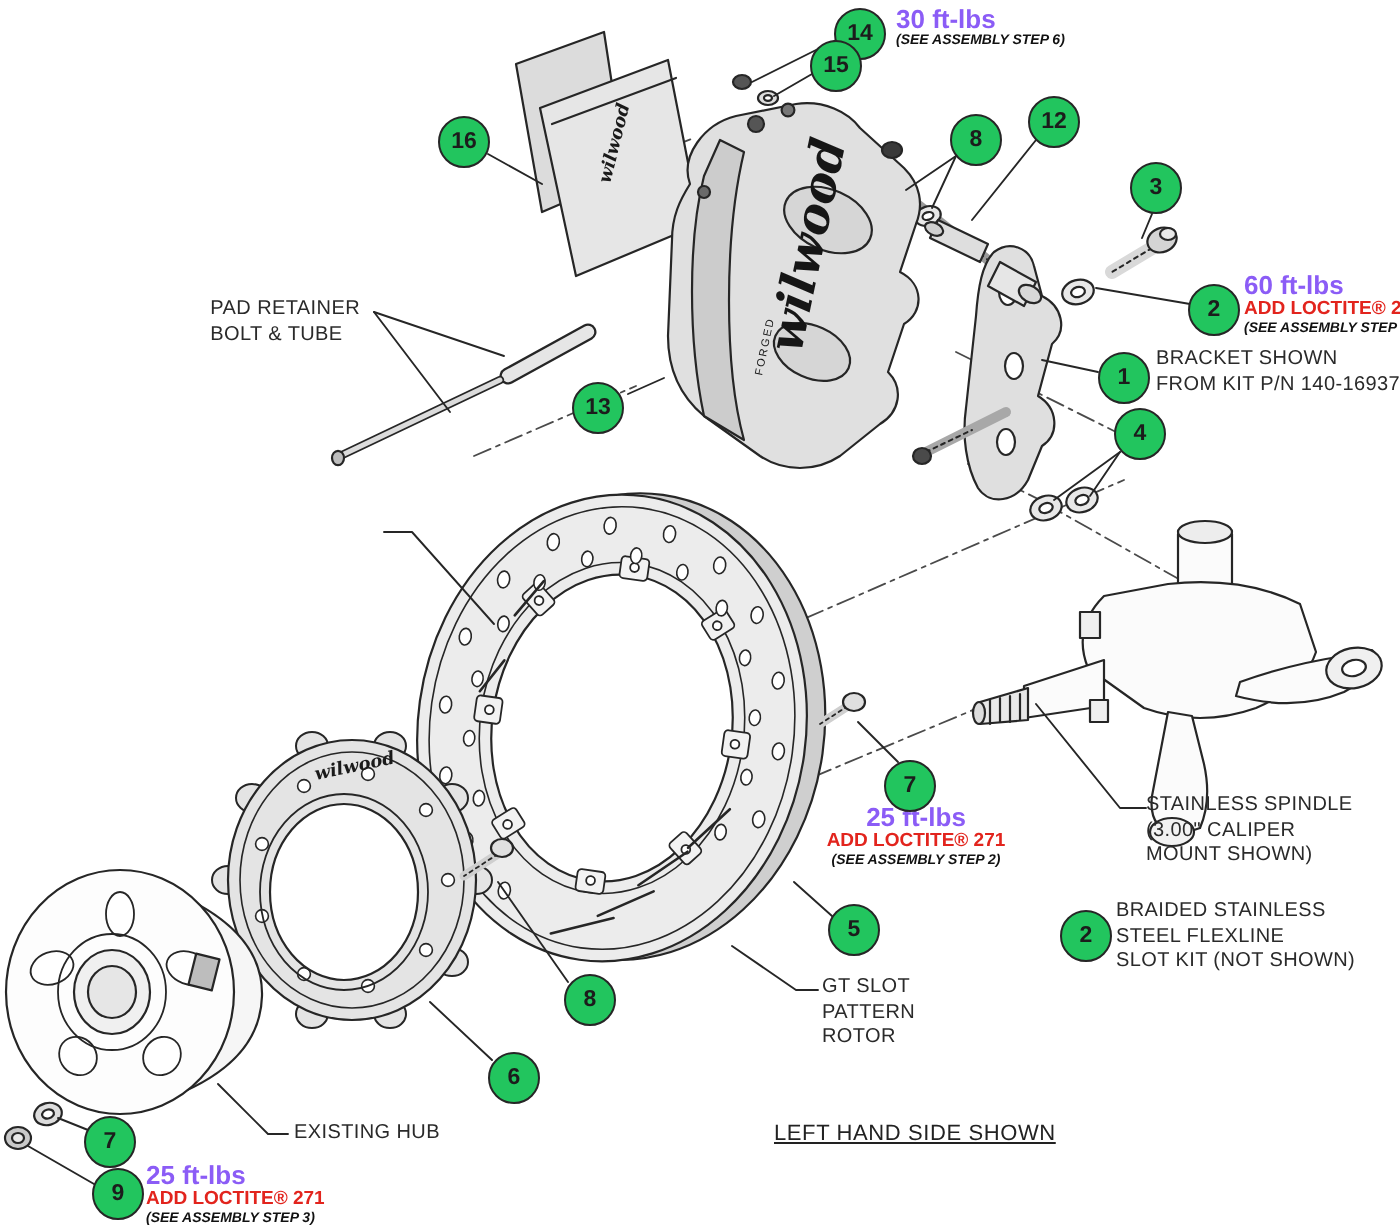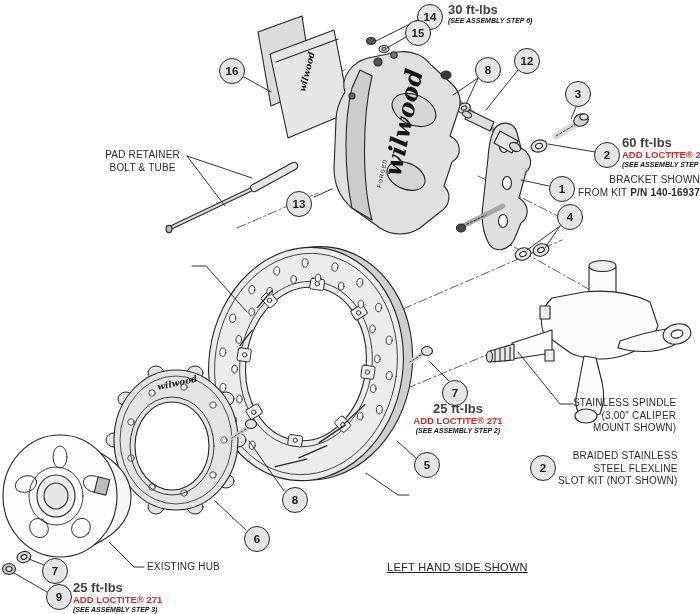--- a/index.html
+++ b/index.html
@@ -1,33 +1,33 @@
 <!DOCTYPE html>
 <html style="--warning-red: #e2241d; --line: #262626;"><head>
 <meta charset="utf-8">
 <style>
   :root { --warning-red:#e2241d; --line:#262626; }
   html,body { margin:0; padding:0; background:#fff; }
   .stage { position:relative; width:700px; height:614px; background:#fff; overflow:hidden;
            font-family:"Liberation Sans", sans-serif; color:#222; }
   .stage svg { position:absolute; left:0; top:0; }
   .callout { position:absolute; width:26px; height:26px; border:1.4px solid var(--line);
-             border-radius:50%; background:#e5e5e5; display:flex; align-items:center; justify-content:center;
+             border-radius:50%; background:#22c55e; display:flex; align-items:center; justify-content:center;
              font-size:11.5px; font-weight:600; color:#1c1c1c; box-sizing:border-box; z-index:3; }
   .lbl { position:absolute; font-size:10px; line-height:12.5px; color:#2a2a2a; letter-spacing:.2px;
-         white-space:nowrap; z-index:2;text-align:right; }
-  .lbl.right { text-align:center; }
+         white-space:nowrap; z-index:2; }
+  .lbl.right { text-align:left; }
   .torque { position:absolute; z-index:2; white-space:nowrap; }
-  .torque .val { font-size:13px; font-weight:bold; color:#404040; line-height:13px; display:block; }
+  .torque .val { font-size:13px; font-weight:bold; color:#8b5cf6; line-height:13px; display:block; }
   .torque .loc { font-size:9.5px; font-weight:bold; color:var(--warning-red); line-height:11px; display:block; }
   .torque .step { font-size:7px; font-weight:bold; font-style:italic; color:#111; line-height:9px; display:block; }
   .torque.center { text-align:center; }
   .footer-note { position:absolute; font-size:11px; color:#222; text-decoration:underline;
                  letter-spacing:.3px; z-index:2; }
-  .b { font-weight:bold; }
+  .b { font-weight:normal; }
 </style>
 </head>
 <body>
 
 <div class="stage">
 
 <svg width="700" height="614" viewBox="0 0 700 614" fill="none" stroke="#262626" stroke-width="1.1" stroke-linejoin="round" stroke-linecap="round">
 
   <g stroke="#4a4a4a" stroke-width="0.9" stroke-dasharray="9 3 2 3">
     <line x1="138" y1="424" x2="562" y2="240"></line>
@@ -386,18 +386,23 @@
   <div class="lbl" style="left:573px;top:397px">
     <span>STAINLESS SPINDLE</span><br>
     <span>(3.00" CALIPER</span><br>
     <span>MOUNT SHOWN)</span>
   </div>
   <div class="lbl" style="left:558px;top:450px">
     <span>BRAIDED STAINLESS</span><br>
     <span>STEEL FLEXLINE</span><br>
     <span>SLOT KIT (NOT SHOWN)</span>
   </div>
+  <div class="lbl" style="left:411px;top:488px">
+    <span>GT SLOT</span><br>
+    <span>PATTERN</span><br>
+    <span>ROTOR</span>
+  </div>
   <div class="lbl" style="left:147px;top:561px">
     <span>EXISTING HUB</span>
   </div>
   <div class="footer-note" style="left:387px;top:561px">LEFT HAND SIDE SHOWN</div>
 
 </div>
 
 </body></html>

